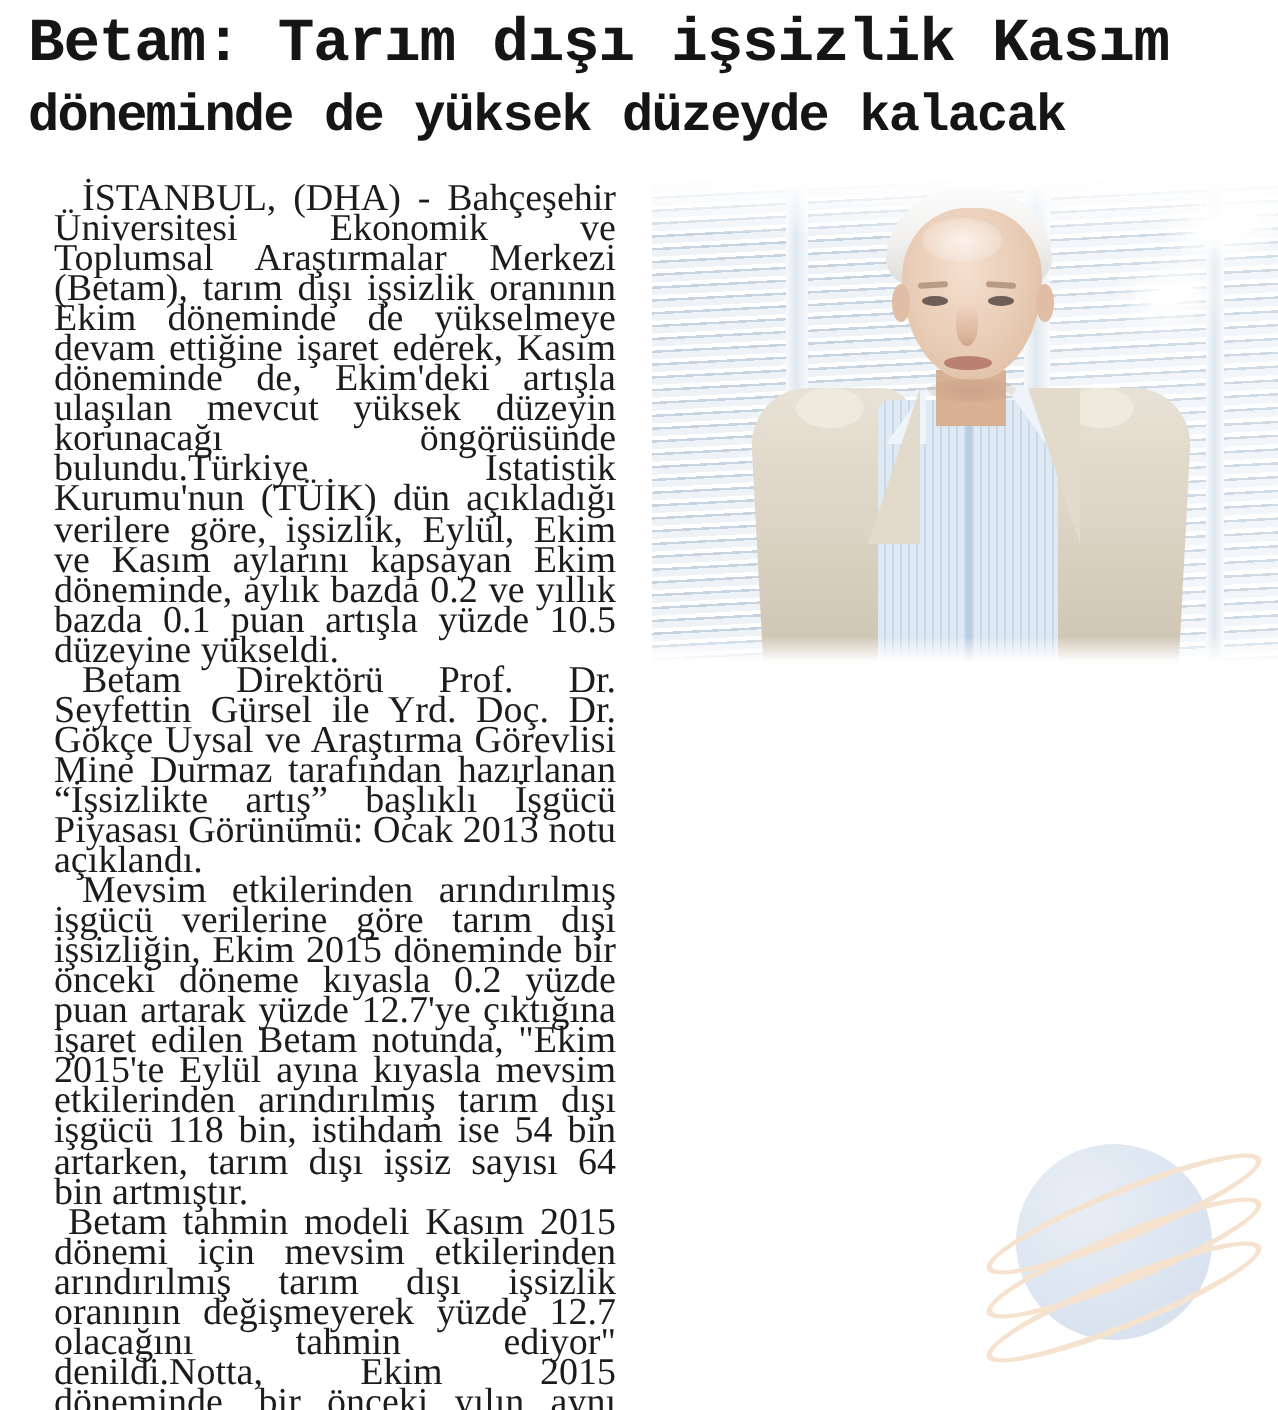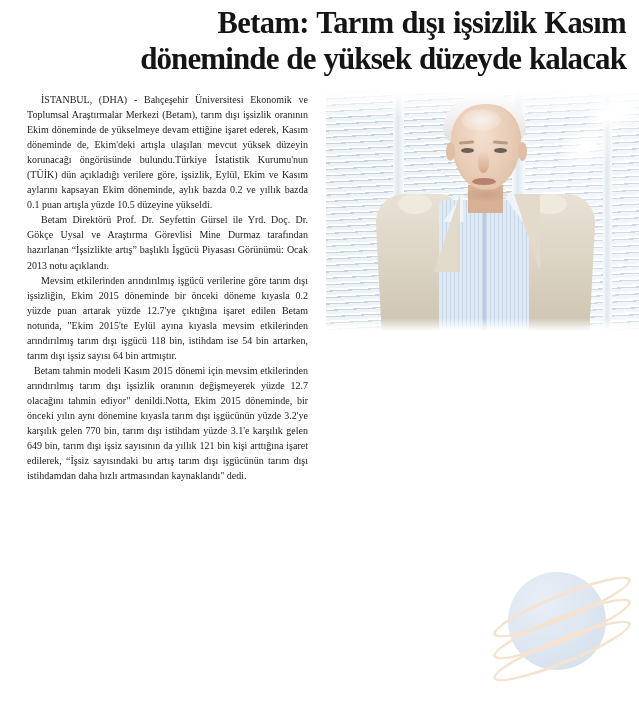--- a/index.html
+++ b/index.html
@@ -16,44 +16,44 @@
     font-family: "Liberation Serif", "DejaVu Serif", serif;
     color: #1a1a1a;
   }
 
   
   .headline {
     position: absolute;
     left: 14px;
     top: 6px;
     width: 612px;
-    text-align: right;
-    font-family: Liberation Serif, serif;
+    text-align: left;
+    font-family: Liberation Mono, monospace;
     font-weight: bold;
     font-size: 30.5px;
     line-height: 35px;
     letter-spacing: -0.6px;
     color: #151515;
     word-spacing: 1px;
   }
   .headline .hl-line { display: block; white-space: nowrap; }
-  .headline .hl-line.l2 { letter-spacing: -0.9px; font-size: 31px; }
+  .headline .hl-line.l2 { letter-spacing: -0.9px; font-size: 26px; }
 
   
   .article-column {
     position: absolute;
     left: 27px;
     top: 92px;
     width: 281px;
   }
   .para {
     margin: 0;
     text-align: justify;
     text-justify: inter-word;
-    font-size: 10px;
+    font-size: 19px;
     line-height: 15.05px;
     color: #1c1c1c;
     hyphens: manual;
   }
   .para.indent { text-indent: 14px; }
   .para.indent-sm { text-indent: 7px; }
 
   
   .photo {
     position: absolute;

